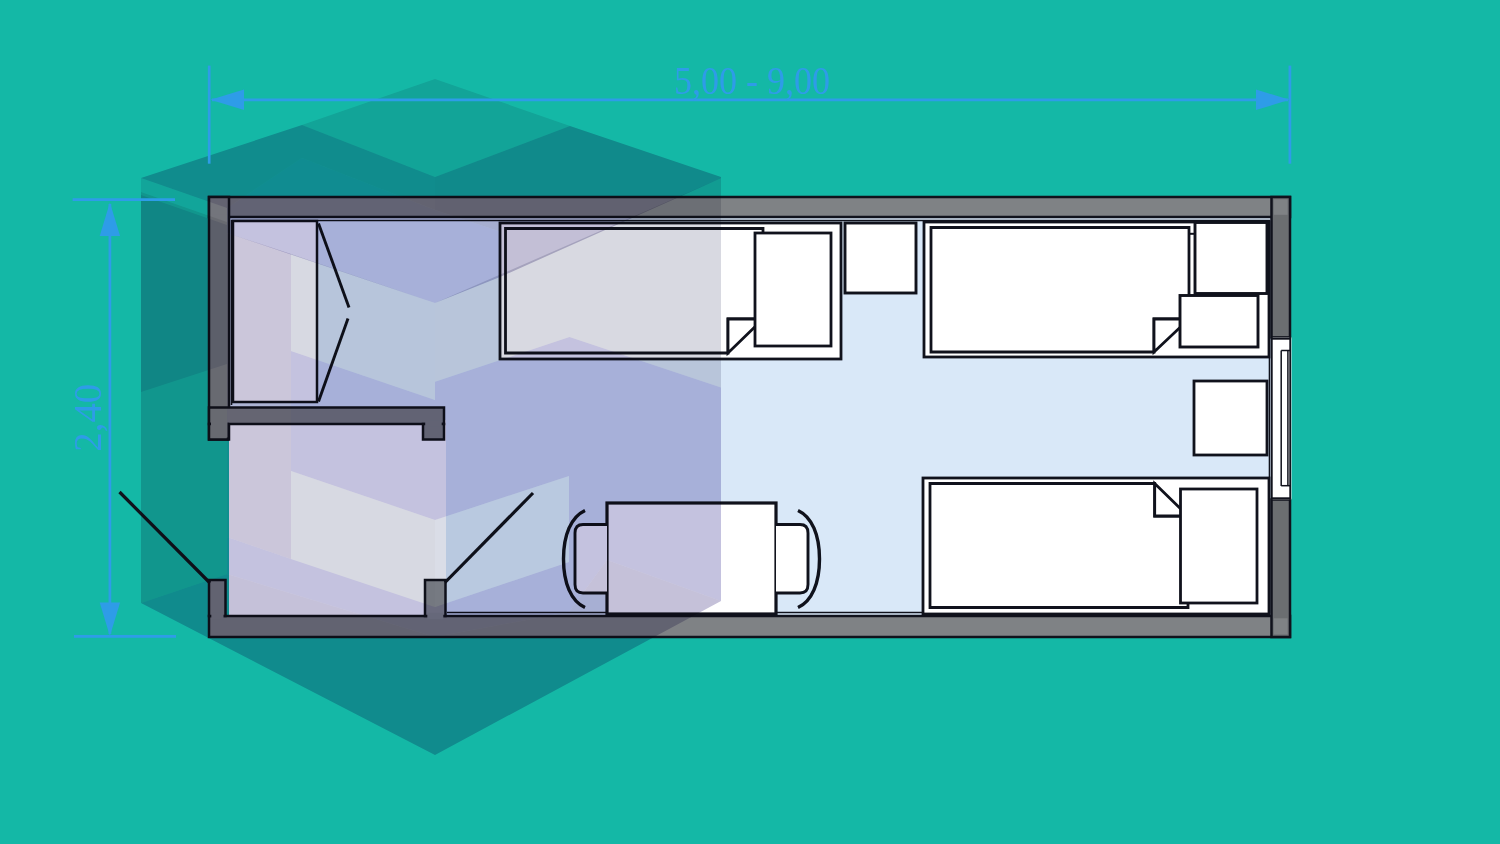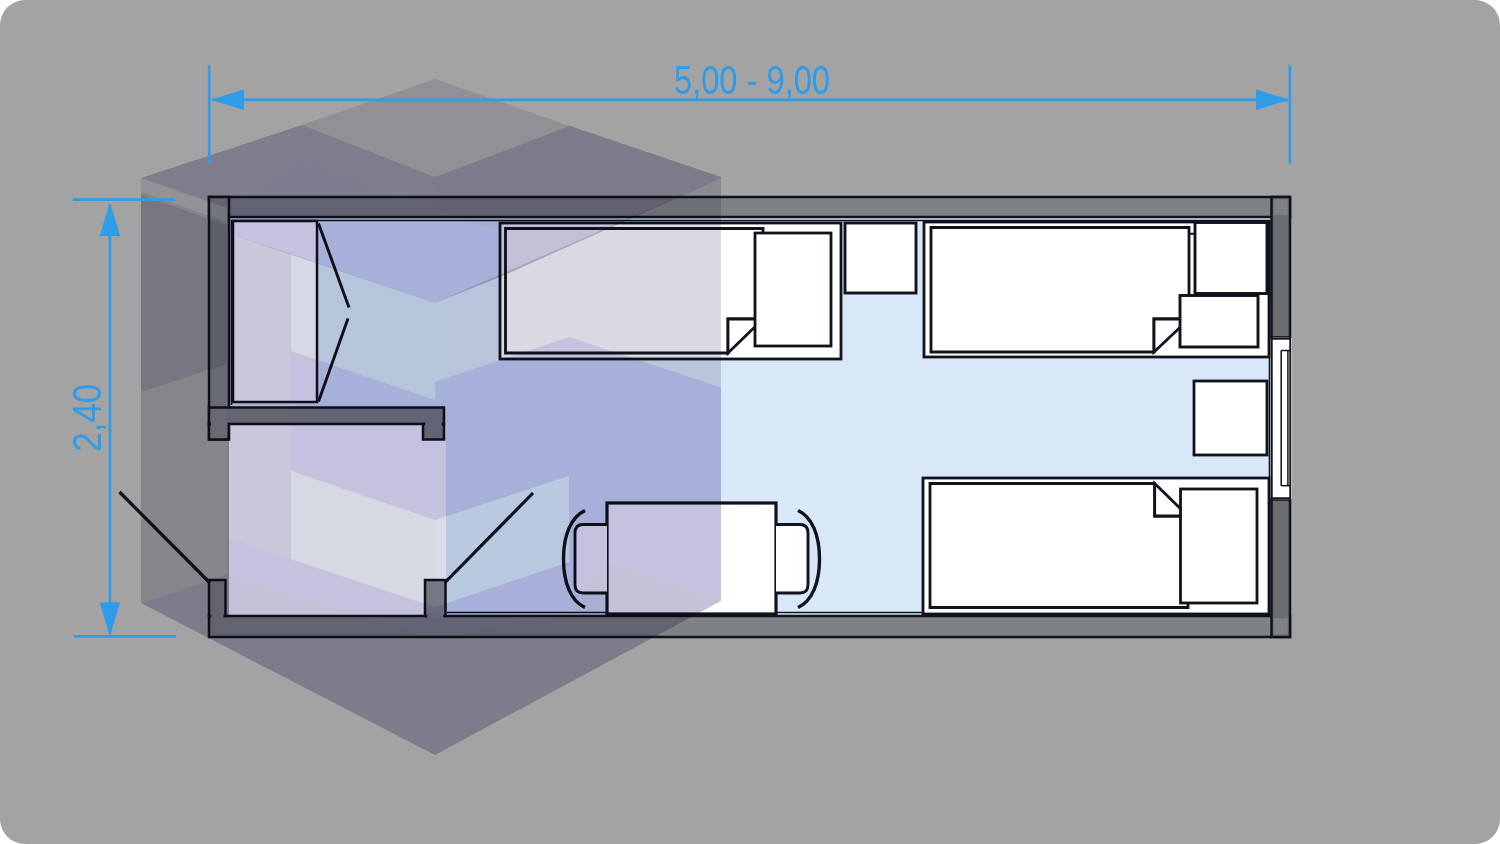--- a/index.html
+++ b/index.html
@@ -1,17 +1,17 @@
 <!DOCTYPE html>
 <html><head>
 <meta charset="utf-8">
 <style>
   html,body{margin:0;padding:0;background:#ffffff;}
-  #stage{position:relative;width:1500px;height:844px;background:#a3a3a3;overflow:hidden;
-         font-family:Liberation Sans, sans-serif;border-radius:25px;}
+  #stage{position:relative;width:1500px;height:844px;background:#14b8a6;overflow:hidden;
+         font-family:Liberation Serif, serif;}
   svg{display:block;}
 </style>
 </head>
 <body>
 <div id="stage">
 <svg width="1500" height="844" viewBox="0 0 1500 844" xmlns="http://www.w3.org/2000/svg">
 
   <rect x="229" y="217" width="1042.5" height="399" fill="#d9e8f8"></rect>
 
   <rect x="229" y="420" width="217" height="196" fill="#ffffff"></rect>

